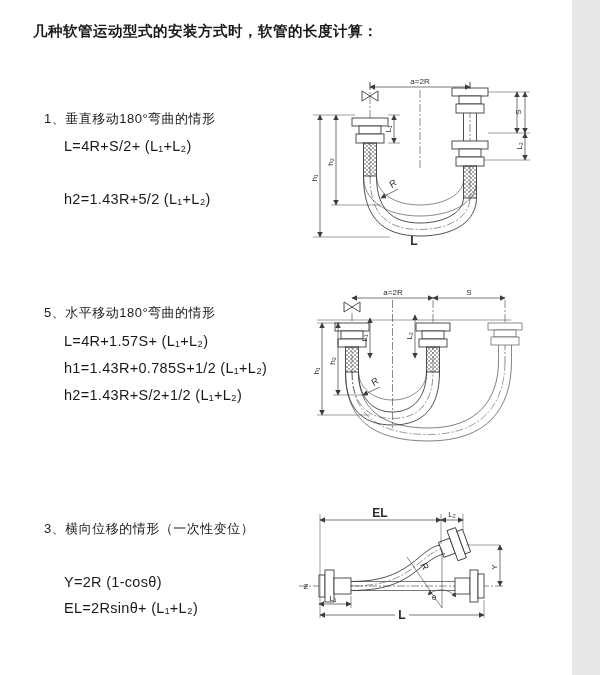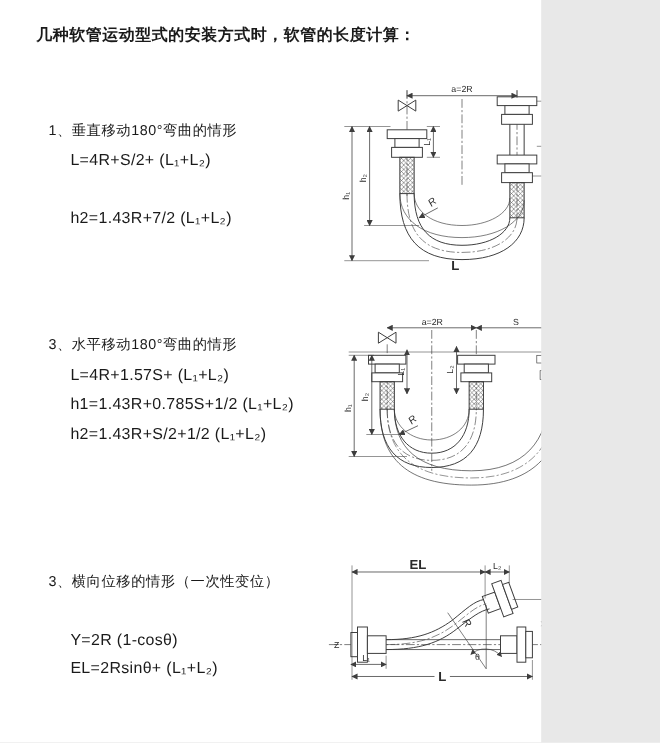--- a/index.html
+++ b/index.html
@@ -1,17 +1,17 @@
 <!DOCTYPE html>
 <html><head>
 <meta charset="utf-8">
 <style>
   html,body{margin:0;padding:0;background:#e8e8e8;}
   .page{
-    position:relative;width:492px;height:675px;background:#ffffff;
+    position:relative;width:572px;height:675px;background:#ffffff;
     font-family:"Liberation Sans","DejaVu Sans",sans-serif;
     color:#1a1a1a;overflow:hidden;
   }
   .title{
     position:absolute;left:33px;top:22px;font-size:14.5px;font-weight:700;
     letter-spacing:0.5px;white-space:nowrap;
   }
   .sec-heading{position:absolute;font-size:13px;font-weight:400;letter-spacing:0.5px;white-space:nowrap;}
   .formula{position:absolute;font-size:14.5px;font-weight:400;letter-spacing:0.3px;white-space:nowrap;}
   .diagram{position:absolute;}
@@ -22,23 +22,23 @@
 </style>
 </head>
 <body>
 
 <div class="page">
 
   <div class="title">几种软管运动型式的安装方式时，软管的长度计算：</div>
 
   <div class="sec-heading" style="left:44px;top:110px">1、垂直移动180°弯曲的情形</div>
   <div class="formula" style="left:64px;top:138px">L=4R+S/2+ (L₁+L₂)</div>
-  <div class="formula" style="left:64px;top:191px">h2=1.43R+7/2 (L₁+L₂)</div>
-
-  <div class="sec-heading" style="left:44px;top:304px">3、水平移动180°弯曲的情形</div>
+  <div class="formula" style="left:64px;top:191px">h2=1.43R+5/2 (L₁+L₂)</div>
+
+  <div class="sec-heading" style="left:44px;top:304px">5、水平移动180°弯曲的情形</div>
   <div class="formula" style="left:64px;top:333px">L=4R+1.57S+ (L₁+L₂)</div>
   <div class="formula" style="left:64px;top:360px">h1=1.43R+0.785S+1/2 (L₁+L₂)</div>
   <div class="formula" style="left:64px;top:387px">h2=1.43R+S/2+1/2 (L₁+L₂)</div>
 
   <div class="sec-heading" style="left:44px;top:520px">3、横向位移的情形（一次性变位）</div>
   <div class="formula" style="left:64px;top:574px">Y=2R (1-cosθ)</div>
   <div class="formula" style="left:64px;top:600px">EL=2Rsinθ+ (L₁+L₂)</div>
 
   <svg class="diagram" style="left:295px;top:70px" width="305" height="205" viewBox="0 0 305 205">
     <defs>

